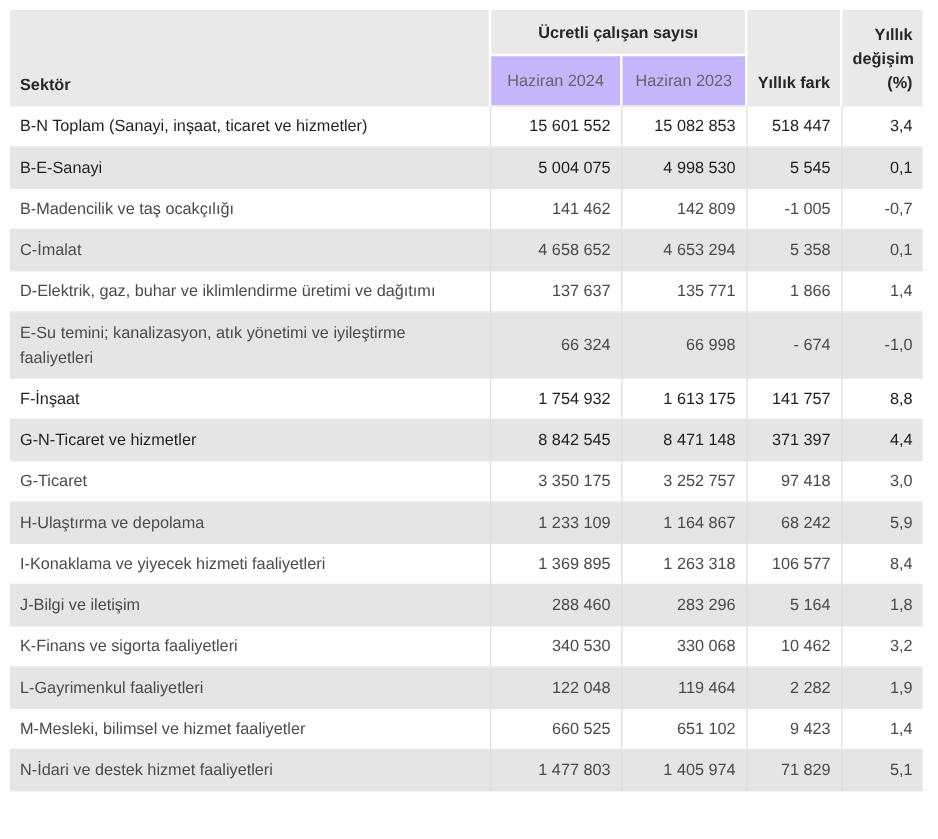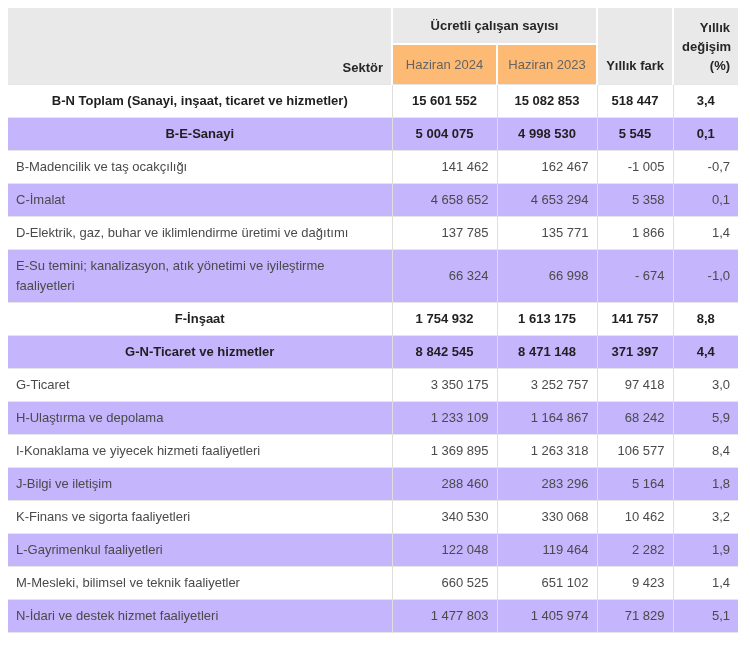--- a/index.html
+++ b/index.html
@@ -32,40 +32,40 @@
   col.c5 { width: 65px; }
 
   
   thead th {
     font-weight: bold;
     color: #262626;
     background: #e9e9e9;
     font-size: 13px;
   }
   th.h-sector {
-    text-align: right;
+    text-align: left;
     vertical-align: bottom;
     padding: 6px 8px 9px 8px;
   }
   th.h-group {
     text-align: center;
     vertical-align: middle;
     height: 33px;
     border-left: 2px solid #ffffff;
   }
   th.h-fark, th.h-pct {
     text-align: right;
     vertical-align: bottom;
     padding: 6px 8px 9px 8px;
     line-height: 19px;
     border-left: 2px solid #ffffff;
     margin-top: 48px;
   }
   th.h-sub {
-    background: #fdba74;
+    background: #c4b5fd;
     color: #646464;
     font-weight: normal;
     text-align: center;
     vertical-align: middle;
     height: 37px;
     border-left: 2px solid #ffffff;
     border-top: 2px solid #ffffff;
   }
 
   
@@ -76,22 +76,22 @@
     border-top: 1px solid #e6e6e6;
     vertical-align: middle;
   }
   tbody tr:last-child td { border-bottom: 1px solid #e6e6e6; }
   td.c-sector { text-align: left; }
   td.c-num {
     text-align: right;
     white-space: nowrap;
     border-left: 1px solid #dedede;
   }
-  tr.stripe td { background: #c4b5fd; }
-  tr.bold td { font-weight: bold; color: #1f1f1f; text-align: center; }
+  tr.stripe td { background: #e5e5e5; }
+  tr.bold td { font-weight: normal; color: #1f1f1f; }
 </style>
 </head>
 <body>
 
 <div class="page">
 
   <table class="stats">
     <colgroup>
       <col class="c1">
         <col class="c2">
@@ -122,34 +122,34 @@
       <tr class="bold stripe">
         <td class="c-sector">B-E-Sanayi</td>
         <td class="c-num">5 004 075</td>
         <td class="c-num">4 998 530</td>
         <td class="c-num">5 545</td>
         <td class="c-num">0,1</td>
       </tr>
       <tr>
         <td class="c-sector">B-Madencilik ve taş ocakçılığı</td>
         <td class="c-num">141 462</td>
-        <td class="c-num">162 467</td>
+        <td class="c-num">142 809</td>
         <td class="c-num">-1 005</td>
         <td class="c-num">-0,7</td>
       </tr>
       <tr class="stripe">
         <td class="c-sector">C-İmalat</td>
         <td class="c-num">4 658 652</td>
         <td class="c-num">4 653 294</td>
         <td class="c-num">5 358</td>
         <td class="c-num">0,1</td>
       </tr>
       <tr>
         <td class="c-sector">D-Elektrik, gaz, buhar ve iklimlendirme üretimi ve dağıtımı</td>
-        <td class="c-num">137 785</td>
+        <td class="c-num">137 637</td>
         <td class="c-num">135 771</td>
         <td class="c-num">1 866</td>
         <td class="c-num">1,4</td>
       </tr>
       <tr class="stripe">
         <td class="c-sector">E-Su temini; kanalizasyon, atık yönetimi ve iyileştirme faaliyetleri</td>
         <td class="c-num">66 324</td>
         <td class="c-num">66 998</td>
         <td class="c-num">- 674</td>
         <td class="c-num">-1,0</td>
@@ -204,21 +204,21 @@
         <td class="c-num">3,2</td>
       </tr>
       <tr class="stripe">
         <td class="c-sector">L-Gayrimenkul faaliyetleri</td>
         <td class="c-num">122 048</td>
         <td class="c-num">119 464</td>
         <td class="c-num">2 282</td>
         <td class="c-num">1,9</td>
       </tr>
       <tr>
-        <td class="c-sector">M-Mesleki, bilimsel ve teknik faaliyetler</td>
+        <td class="c-sector">M-Mesleki, bilimsel ve hizmet faaliyetler</td>
         <td class="c-num">660 525</td>
         <td class="c-num">651 102</td>
         <td class="c-num">9 423</td>
         <td class="c-num">1,4</td>
       </tr>
       <tr class="stripe">
         <td class="c-sector">N-İdari ve destek hizmet faaliyetleri</td>
         <td class="c-num">1 477 803</td>
         <td class="c-num">1 405 974</td>
         <td class="c-num">71 829</td>

